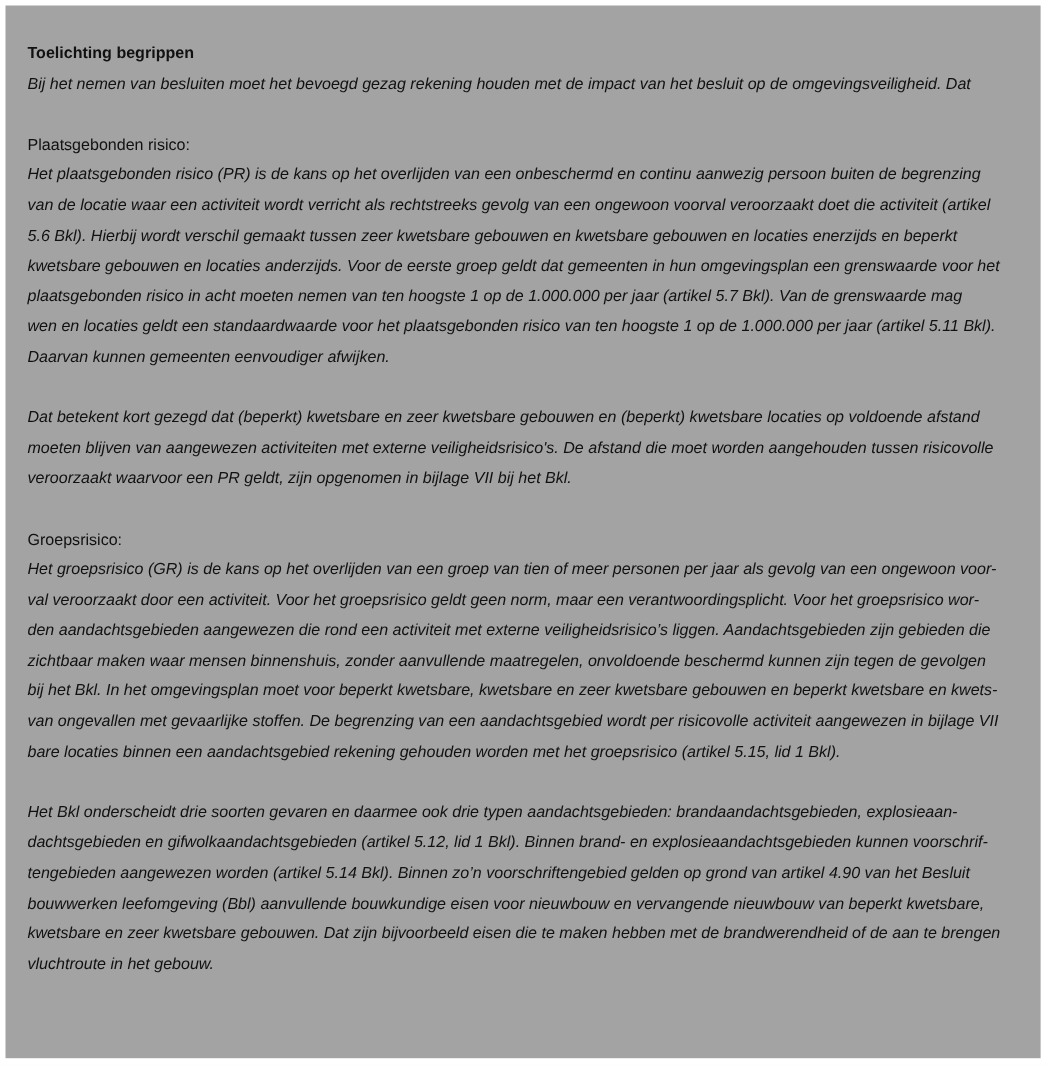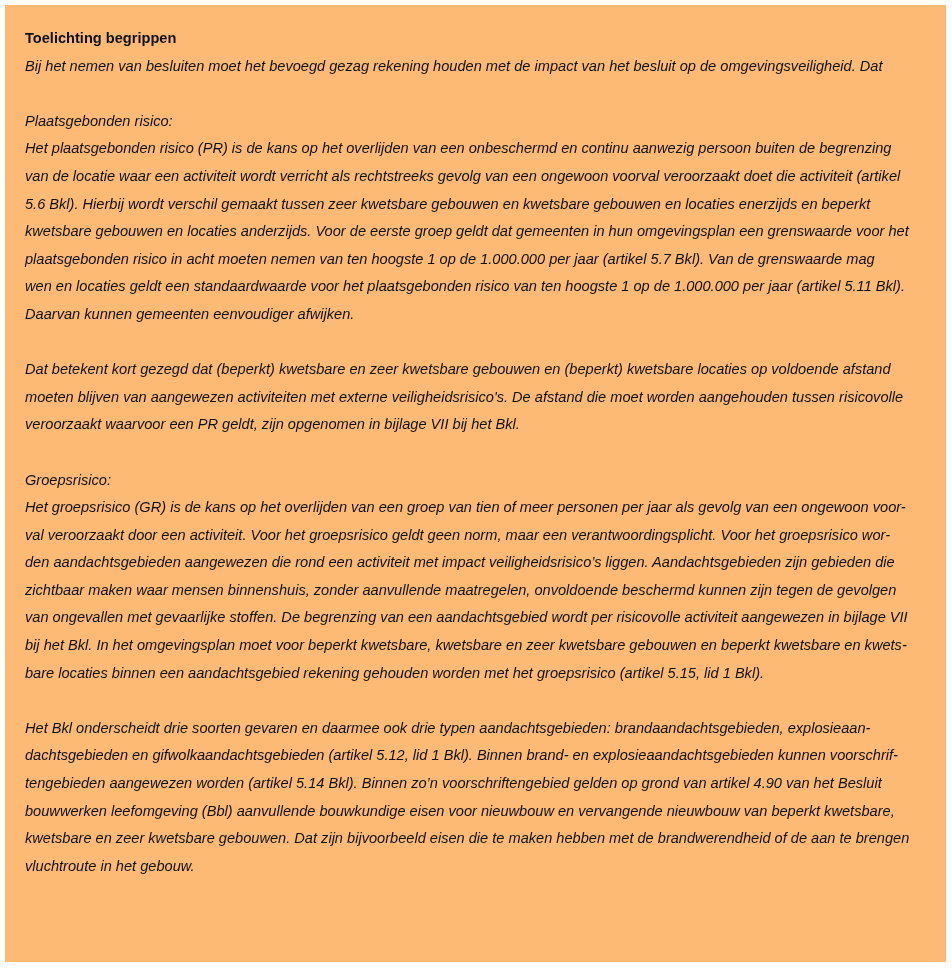--- a/index.html
+++ b/index.html
@@ -9,41 +9,40 @@
       width: 952px;
       height: 969px;
       overflow: hidden;
     }
     .box {
       position: absolute;
       left: 5px;
       top: 5px;
       width: 941px;
       height: 957px;
-      background: #fdba74;
+      background: #a3a3a3;
       box-sizing: border-box;
-      padding: 20px 18px 0 20px;
+      padding: 31px 18px 0 20px;
       font-family: "Liberation Sans", sans-serif;
       font-size: 14.6px;
       color: #111111;
       line-height: 27.6px;
     }
     .title {
       font-weight: bold;
       margin: 0;
     }
     .para {
       margin: 0;
       font-style: italic;
     }
     .gap {
       height: 27.6px;
     }
     .subhead {
-      font-style: italic;
       margin: 0;
     }
     .line {
       display: block;
       white-space: nowrap;
     }
   </style>
 </head>
 <body>
 
@@ -74,24 +73,24 @@
     <span class="line">moeten blijven van aangewezen activiteiten met externe veiligheidsrisico's. De afstand die moet worden aangehouden tussen risicovolle</span>
     <span class="line">veroorzaakt waarvoor een PR geldt, zijn opgenomen in bijlage VII bij het Bkl.</span>
   </p>
 
   <div class="gap"></div>
 
   <p class="subhead">Groepsrisico:</p>
   <p class="para">
     <span class="line">Het groepsrisico (GR) is de kans op het overlijden van een groep van tien of meer personen per jaar als gevolg van een ongewoon voor-</span>
     <span class="line">val veroorzaakt door een activiteit. Voor het groepsrisico geldt geen norm, maar een verantwoordingsplicht. Voor het groepsrisico wor-</span>
-    <span class="line">den aandachtsgebieden aangewezen die rond een activiteit met impact veiligheidsrisico’s liggen. Aandachtsgebieden zijn gebieden die</span>
+    <span class="line">den aandachtsgebieden aangewezen die rond een activiteit met externe veiligheidsrisico’s liggen. Aandachtsgebieden zijn gebieden die</span>
     <span class="line">zichtbaar maken waar mensen binnenshuis, zonder aanvullende maatregelen, onvoldoende beschermd kunnen zijn tegen de gevolgen</span>
+    <span class="line">bij het Bkl. In het omgevingsplan moet voor beperkt kwetsbare, kwetsbare en zeer kwetsbare gebouwen en beperkt kwetsbare en kwets-</span>
     <span class="line">van ongevallen met gevaarlijke stoffen. De begrenzing van een aandachtsgebied wordt per risicovolle activiteit aangewezen in bijlage VII</span>
-    <span class="line">bij het Bkl. In het omgevingsplan moet voor beperkt kwetsbare, kwetsbare en zeer kwetsbare gebouwen en beperkt kwetsbare en kwets-</span>
     <span class="line">bare locaties binnen een aandachtsgebied rekening gehouden worden met het groepsrisico (artikel 5.15, lid 1 Bkl).</span>
   </p>
 
   <div class="gap"></div>
 
   <p class="para">
     <span class="line">Het Bkl onderscheidt drie soorten gevaren en daarmee ook drie typen aandachtsgebieden: brandaandachtsgebieden, explosieaan-</span>
     <span class="line">dachtsgebieden en gifwolkaandachtsgebieden (artikel 5.12, lid 1 Bkl). Binnen brand- en explosieaandachtsgebieden kunnen voorschrif-</span>
     <span class="line">tengebieden aangewezen worden (artikel 5.14 Bkl). Binnen zo’n voorschriftengebied gelden op grond van artikel 4.90 van het Besluit</span>
     <span class="line">bouwwerken leefomgeving (Bbl) aanvullende bouwkundige eisen voor nieuwbouw en vervangende nieuwbouw van beperkt kwetsbare,</span>

